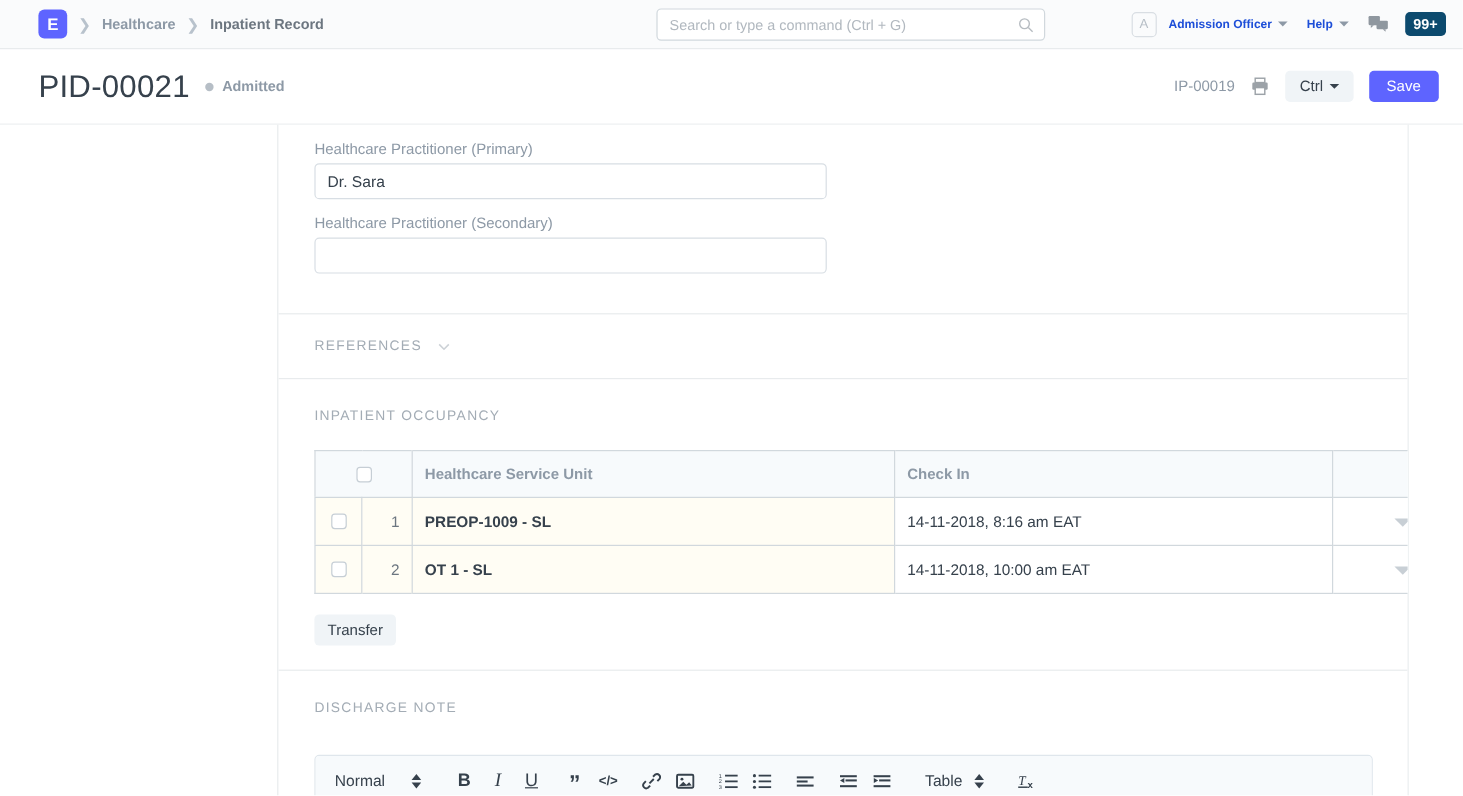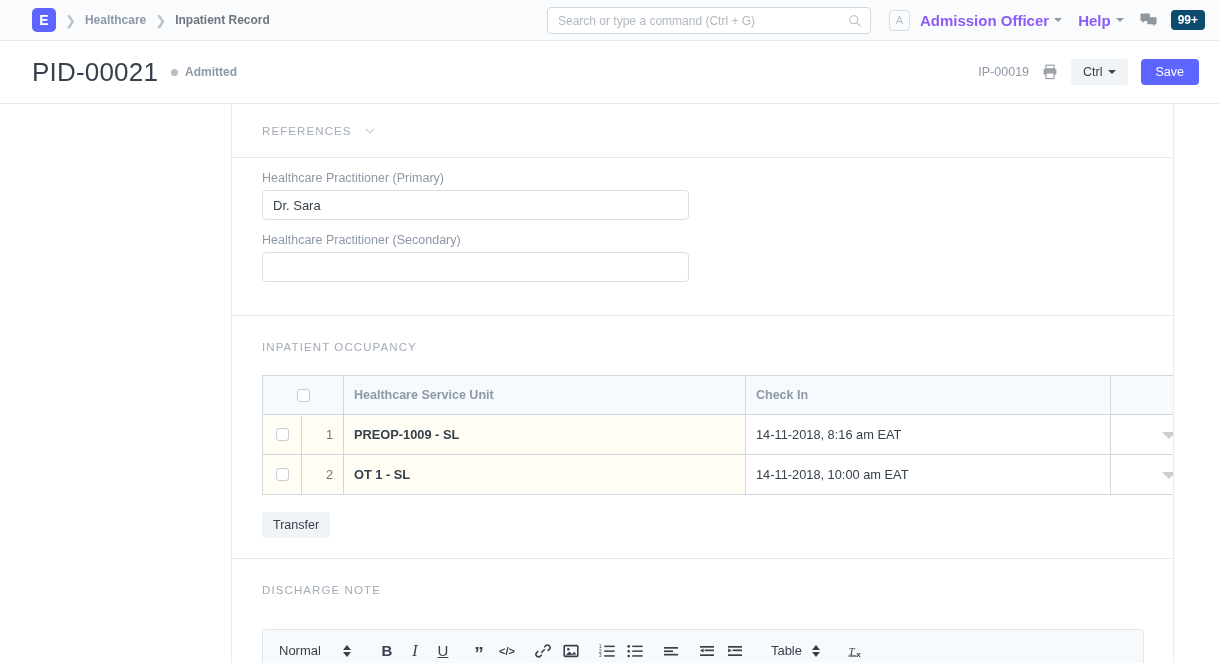--- a/index.html
+++ b/index.html
@@ -74,22 +74,22 @@
   .avatar-sq {
     width: 21px; height: 21px;
     border: 1px solid #d9dee3;
     border-radius: 4px;
     color: #b6bec6;
     font-size: 11px;
     display: flex; align-items: center; justify-content: center;
     margin-right: 10px;
   }
   .nav-item {
-    font-size: 15px; font-weight: bold;
-    color: #8b5cf6;
+    font-size: 10px; font-weight: bold;
+    color: #1d4ed8;
     display: flex; align-items: center;
     margin-right: 16px;
     white-space: nowrap;
   }
   .caret {
     display: inline-block;
     margin-left: 5px;
     border-left: 4px solid transparent;
     border-right: 4px solid transparent;
     border-top: 4px solid #8d99a6;
@@ -392,34 +392,34 @@
     </button>
     <button class="btn btn-primary">Save</button>
   </div>
 </div>
 
 <div class="body-wrap">
   <div class="left-gutter"></div>
 
   <div class="card">
 
+    <div class="section fields">
+      <div class="field-label">Healthcare Practitioner (Primary)</div>
+      <input class="field-input" value="Dr. Sara" style="">
+      <div class="field-label">Healthcare Practitioner (Secondary)</div>
+      <input class="field-input" value="" style="">
+    </div>
+
     <div class="section refs">
       <div class="sec-title">
         <span>REFERENCES</span>
         <svg class="collapse-chevron" viewBox="0 0 12 12">
           <polyline points="2,4 6,8 10,4" fill="none" stroke="#a3acb5" stroke-width="1.3"></polyline>
         </svg>
       </div>
-    </div>
-
-    <div class="section fields">
-      <div class="field-label">Healthcare Practitioner (Primary)</div>
-      <input class="field-input" value="Dr. Sara" style="">
-      <div class="field-label">Healthcare Practitioner (Secondary)</div>
-      <input class="field-input" value="" style="">
     </div>
 
     <div class="section occupancy">
       <div class="sec-title">INPATIENT OCCUPANCY</div>
 
       <table class="grid">
         <colgroup>
           <col class="col-check">
             <col class="col-idx">
             <col class="col-unit">

